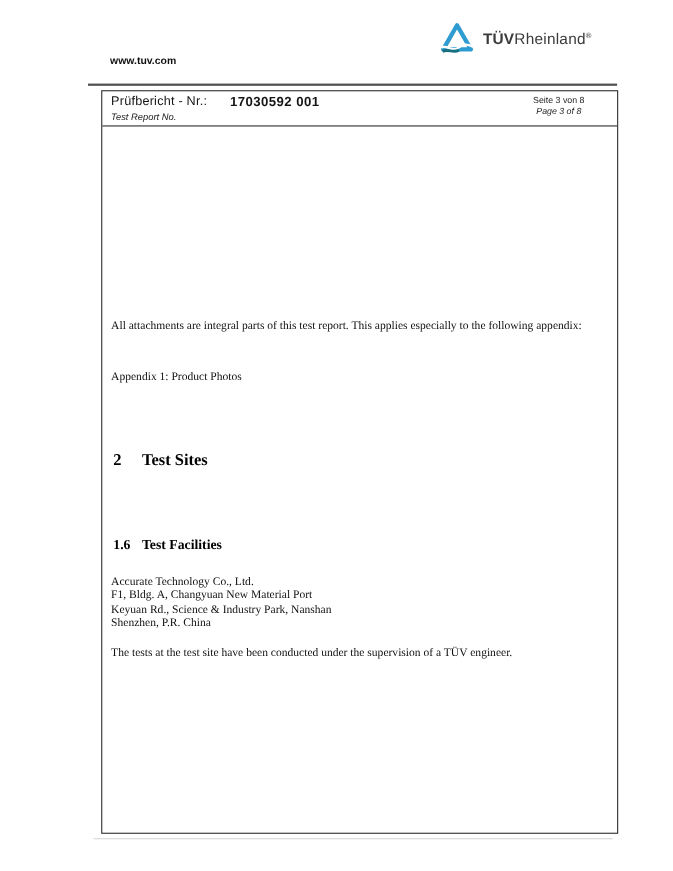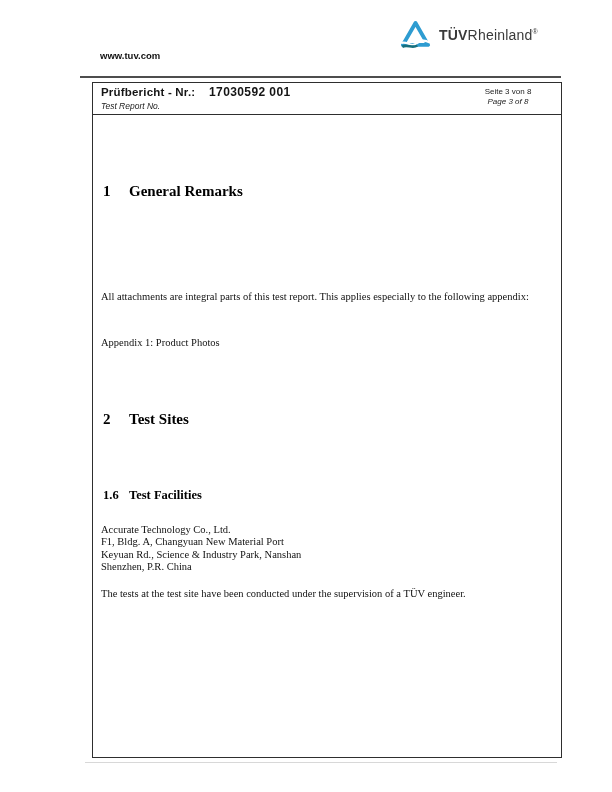--- a/index.html
+++ b/index.html
@@ -18,21 +18,21 @@
 
   .website{left:100px;top:50px;font-size:9.5px;font-weight:bold;color:#111;}
 
   .top-rule{left:80px;top:76px;width:481px;height:2px;background:#4d4d4d;}
   .scan-bottom-line{left:85px;top:762px;width:472px;height:1px;background:#d8d8d8;}
 
   
   .report-box{left:92px;top:82px;width:468px;height:674px;border:1px solid #2e2e2e;}
   .header-row{position:absolute;left:0;top:0;width:100%;height:31px;border-bottom:1px solid #2e2e2e;}
 
-  .hdr-label-de{position:absolute;left:8px;top:3px;font-size:11.5px;font-weight:bold;color:#151515;letter-spacing:.2px;}
+  .hdr-label-de{position:absolute;left:8px;top:3px;font-size:11.5px;font-weight:normal;color:#151515;letter-spacing:.2px;}
   .hdr-number{position:absolute;left:116px;top:2px;font-size:12px;font-weight:bold;color:#151515;letter-spacing:.4px;}
   .hdr-label-en{position:absolute;left:8px;top:17.5px;font-size:8.5px;font-style:italic;color:#222;}
   .hdr-page{position:absolute;left:383px;top:3.5px;width:64px;text-align:center;font-size:8px;line-height:10px;color:#222;}
   .hdr-page .en{font-style:italic;}
 
   
   .h-l1{position:absolute;font-family:"Liberation Serif",serif;font-size:15px;font-weight:bold;color:#000;white-space:nowrap;}
   .h-l2{position:absolute;font-family:"Liberation Serif",serif;font-size:12.5px;font-weight:bold;color:#000;white-space:nowrap;}
   .h-num{display:inline-block;width:26px;}
   .body-text{position:absolute;font-family:"Liberation Serif",serif;font-size:10.5px;line-height:15px;color:#111;}
@@ -64,23 +64,20 @@
     <div class="header-row">
       <span class="hdr-label-de">Prüfbericht - Nr.:</span>
       <span class="hdr-number">17030592 001</span>
       <span class="hdr-label-en">Test Report No.</span>
       <span class="hdr-page">
         <span class="de" style="display:block;">Seite 3 von 8</span>
         <span class="en" style="display:block;">Page 3 of 8</span>
       </span>
     </div>
 
-    <div class="h-l1" style="left:10px;top:100px;">
-      <span class="h-num">1</span><span>General Remarks</span>
-    </div>
 
 
     <div class="body-text" style="left:8px;top:206px;width:444px;">All attachments are integral parts of this test report. This applies especially to the following appendix:</div>
 
     <div class="body-text" style="left:8px;top:252px;">Appendix 1: Product Photos</div>
 
     <div class="h-l1" style="left:10px;top:328px;font-family:Liberation Serif, serif;">
       <span class="h-num">2</span><span>Test Sites</span>
     </div>
 

